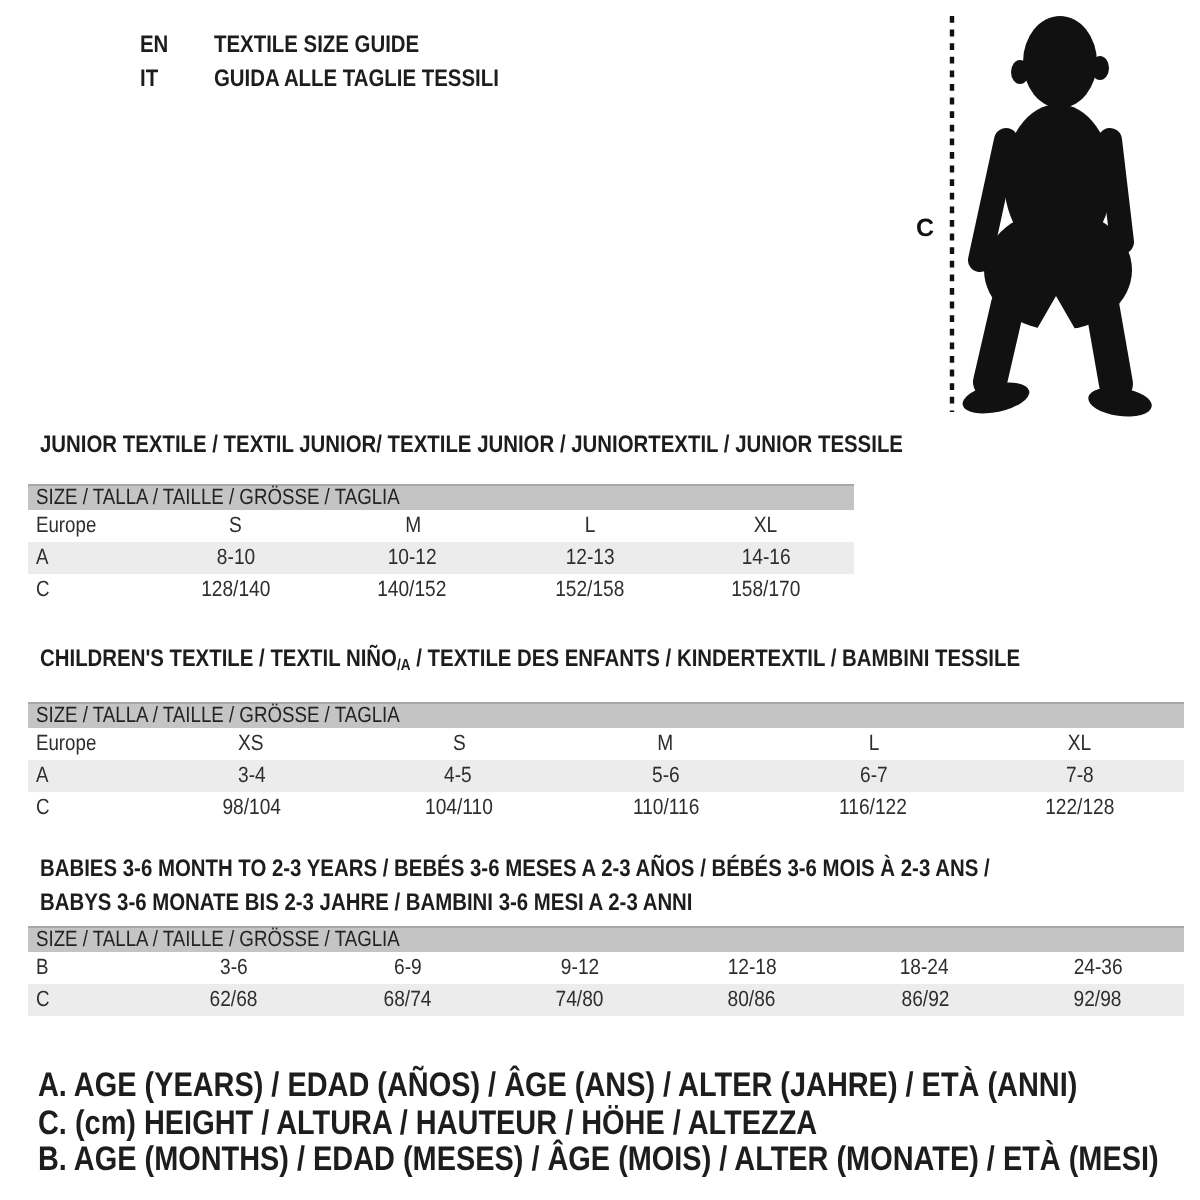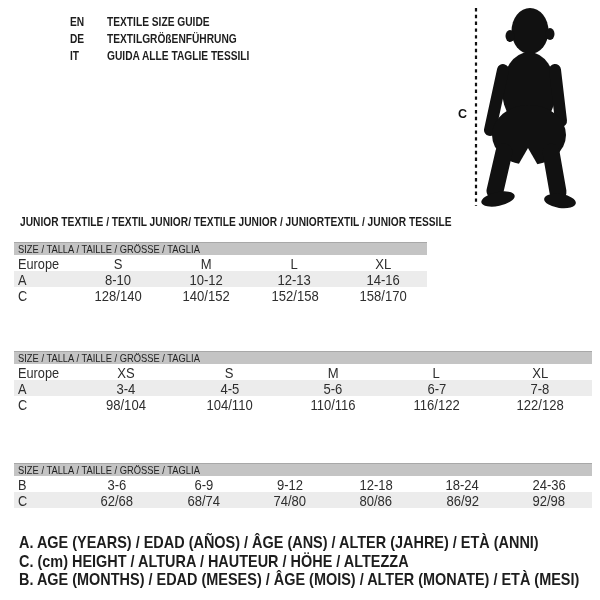--- a/index.html
+++ b/index.html
@@ -27,44 +27,40 @@
   
   .tbl { position:absolute; left:14px; }
   .t1 { top:242px; width:413px; }
   .t2 { top:351px; width:578px; }
   .t3 { top:463px; width:578px; }
   .size-bar {
     height:13px; background:#c4c4c4; border-top:1px solid #a8a8a8;
     display:flex; align-items:center; padding-left:4px; box-sizing:border-box;
     font-size:11px; color:#222;
   }
-  .trow { display:flex; height:16px; align-items:center; font-size:15px; color:#2e2e2e; }
+  .trow { display:flex; height:16px; align-items:center; font-size:11px; color:#2e2e2e; }
   .trow.shaded { background:#ececec; }
   .lbl { width:60px; padding-left:4px; box-sizing:border-box; text-align:left; }
   .val { flex:1; text-align:center; }
 
   .sub { font-size:8px; vertical-align:-2px; }
 
   
   .notes { position:absolute; left:19px; top:533px; }
   .note-line { display:flex; height:18.7px; align-items:flex-start; font-weight:bold; font-size:17px; color:#1d1d1d; }
 </style>
 </head>
 <body>
 
 <div class="page">
 
   <div class="lang-block">
     <div class="lang-row">
       <span class="lang-code"><span class="cond">EN</span></span>
       <span class="cond">TEXTILE SIZE GUIDE</span>
-    </div>
-    <div class="lang-row">
-      <span class="lang-code"><span class="cond">DE</span></span>
-      <span class="cond">TEXTILGRÖßENFÜHRUNG</span>
     </div>
     <div class="lang-row">
       <span class="lang-code"><span class="cond">IT</span></span>
       <span class="cond">GUIDA ALLE TAGLIE TESSILI</span>
     </div>
   </div>
 
   <svg class="figure" width="170" height="220" viewBox="0 0 170 220">
     <line x1="46" y1="8" x2="46" y2="206" stroke="#111" stroke-width="2.2" stroke-dasharray="3.4 3.4"></line>
     <text x="28" y="118" font-size="12.5" font-weight="bold" fill="#111" font-family="Liberation Sans, sans-serif">C</text>
@@ -107,20 +103,23 @@
     </div>
     <div class="trow">
       <div class="lbl"><span class="cond">C</span></div>
       <div class="val"><span class="cond-c">128/140</span></div>
       <div class="val"><span class="cond-c">140/152</span></div>
       <div class="val"><span class="cond-c">152/158</span></div>
       <div class="val"><span class="cond-c">158/170</span></div>
     </div>
   </div>
 
+  <div class="ttl" style="top:321px;">
+    <span class="cond"><span>CHILDREN'S TEXTILE / TEXTIL NIÑO</span><span class="sub">/A</span><span> / TEXTILE DES ENFANTS / KINDERTEXTIL / BAMBINI TESSILE</span></span>
+  </div>
   <div class="tbl t2">
     <div class="size-bar">
       <span class="cond">SIZE / TALLA / TAILLE / GRÖSSE / TAGLIA</span>
     </div>
     <div class="trow">
       <div class="lbl"><span class="cond">Europe</span></div>
       <div class="val"><span class="cond-c">XS</span></div>
       <div class="val"><span class="cond-c">S</span></div>
       <div class="val"><span class="cond-c">M</span></div>
       <div class="val"><span class="cond-c">L</span></div>
@@ -137,20 +136,24 @@
     <div class="trow">
       <div class="lbl"><span class="cond">C</span></div>
       <div class="val"><span class="cond-c">98/104</span></div>
       <div class="val"><span class="cond-c">104/110</span></div>
       <div class="val"><span class="cond-c">110/116</span></div>
       <div class="val"><span class="cond-c">116/122</span></div>
       <div class="val"><span class="cond-c">122/128</span></div>
     </div>
   </div>
 
+  <div class="ttl" style="top:426px;">
+    <div><span class="cond">BABIES 3-6 MONTH TO 2-3 YEARS / BEBÉS 3-6 MESES A 2-3 AÑOS / BÉBÉS 3-6 MOIS À 2-3 ANS /</span></div>
+    <div><span class="cond">BABYS 3-6 MONATE BIS 2-3 JAHRE / BAMBINI 3-6 MESI A 2-3 ANNI</span></div>
+  </div>
   <div class="tbl t3">
     <div class="size-bar">
       <span class="cond">SIZE / TALLA / TAILLE / GRÖSSE / TAGLIA</span>
     </div>
     <div class="trow">
       <div class="lbl"><span class="cond">B</span></div>
       <div class="val"><span class="cond-c">3-6</span></div>
       <div class="val"><span class="cond-c">6-9</span></div>
       <div class="val"><span class="cond-c">9-12</span></div>
       <div class="val"><span class="cond-c">12-18</span></div>

